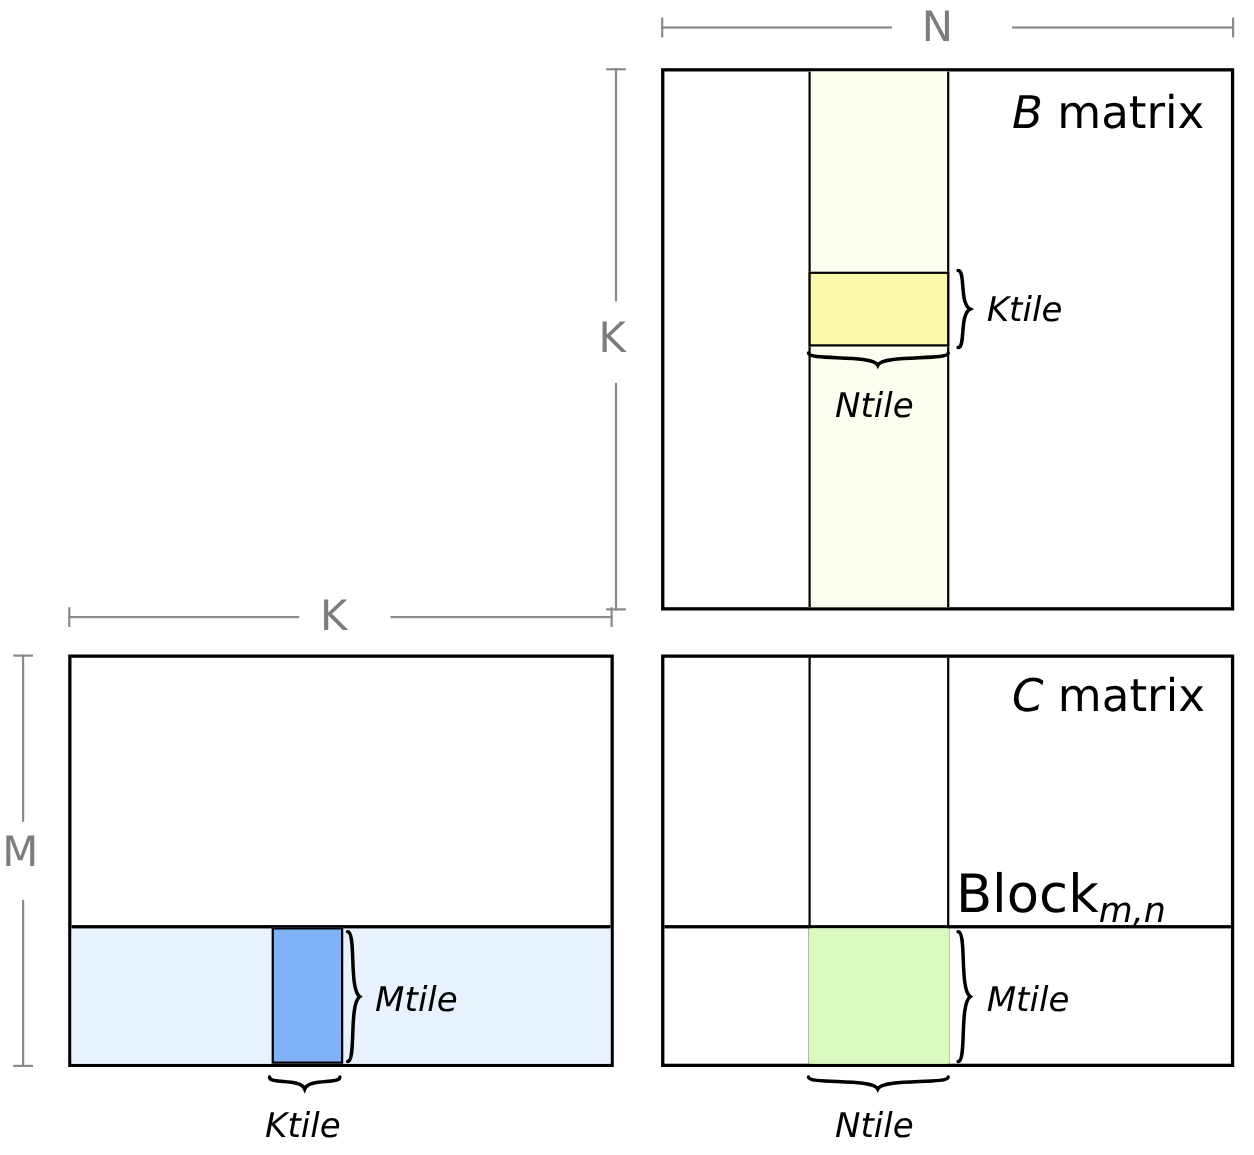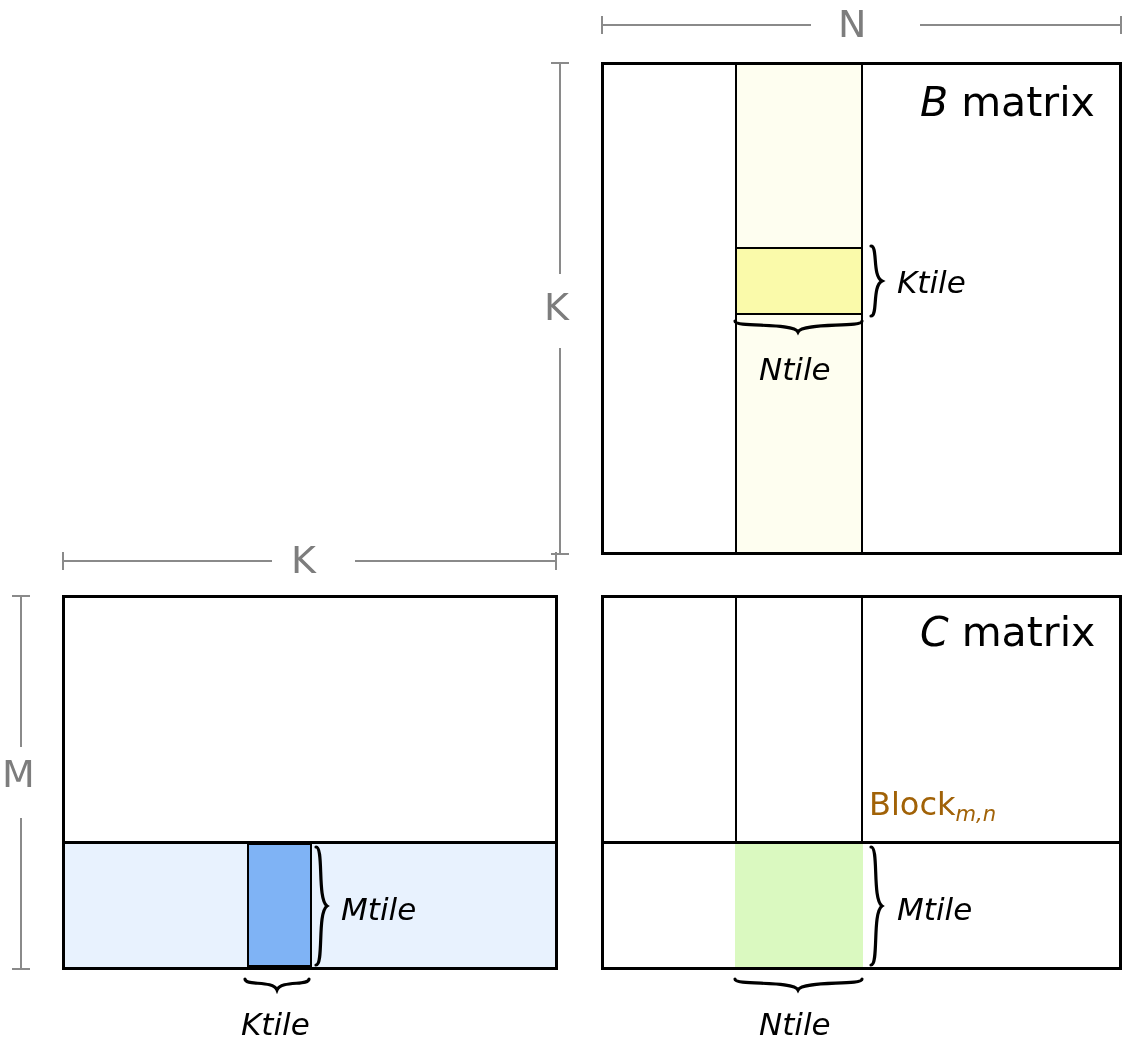--- a/index.html
+++ b/index.html
@@ -49,22 +49,22 @@
     white-space: nowrap;
     letter-spacing: 0px;
   }
   .matrix-title .mname {
     font-style: italic;
   }
 
   
   .block-label {
     position: absolute;
-    font-size: 32px;
-    color: #a16207;
+    font-size: 48px;
+    color: #000000;
     white-space: nowrap;
   }
   .block-label sub {
     font-style: italic;
     font-size: 0.66em;
     vertical-align: -0.28em;
   }
 
   
   .tile-label {

